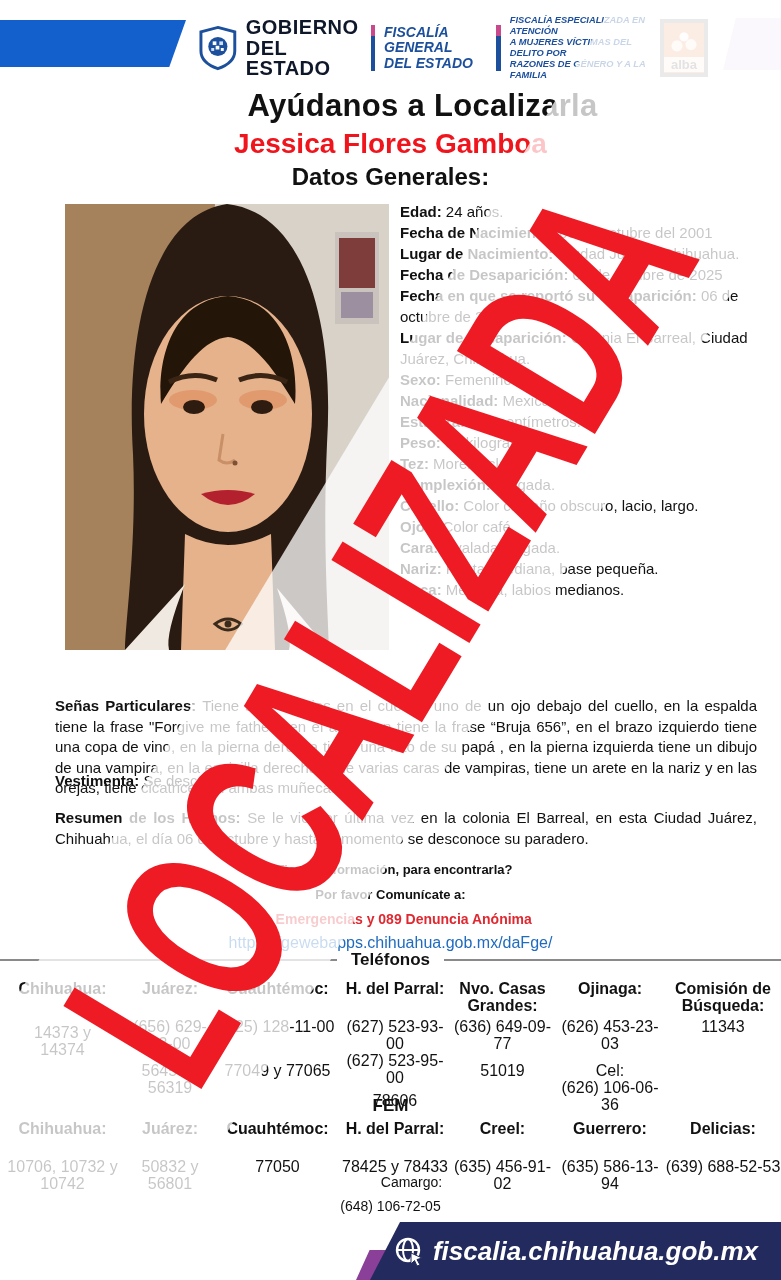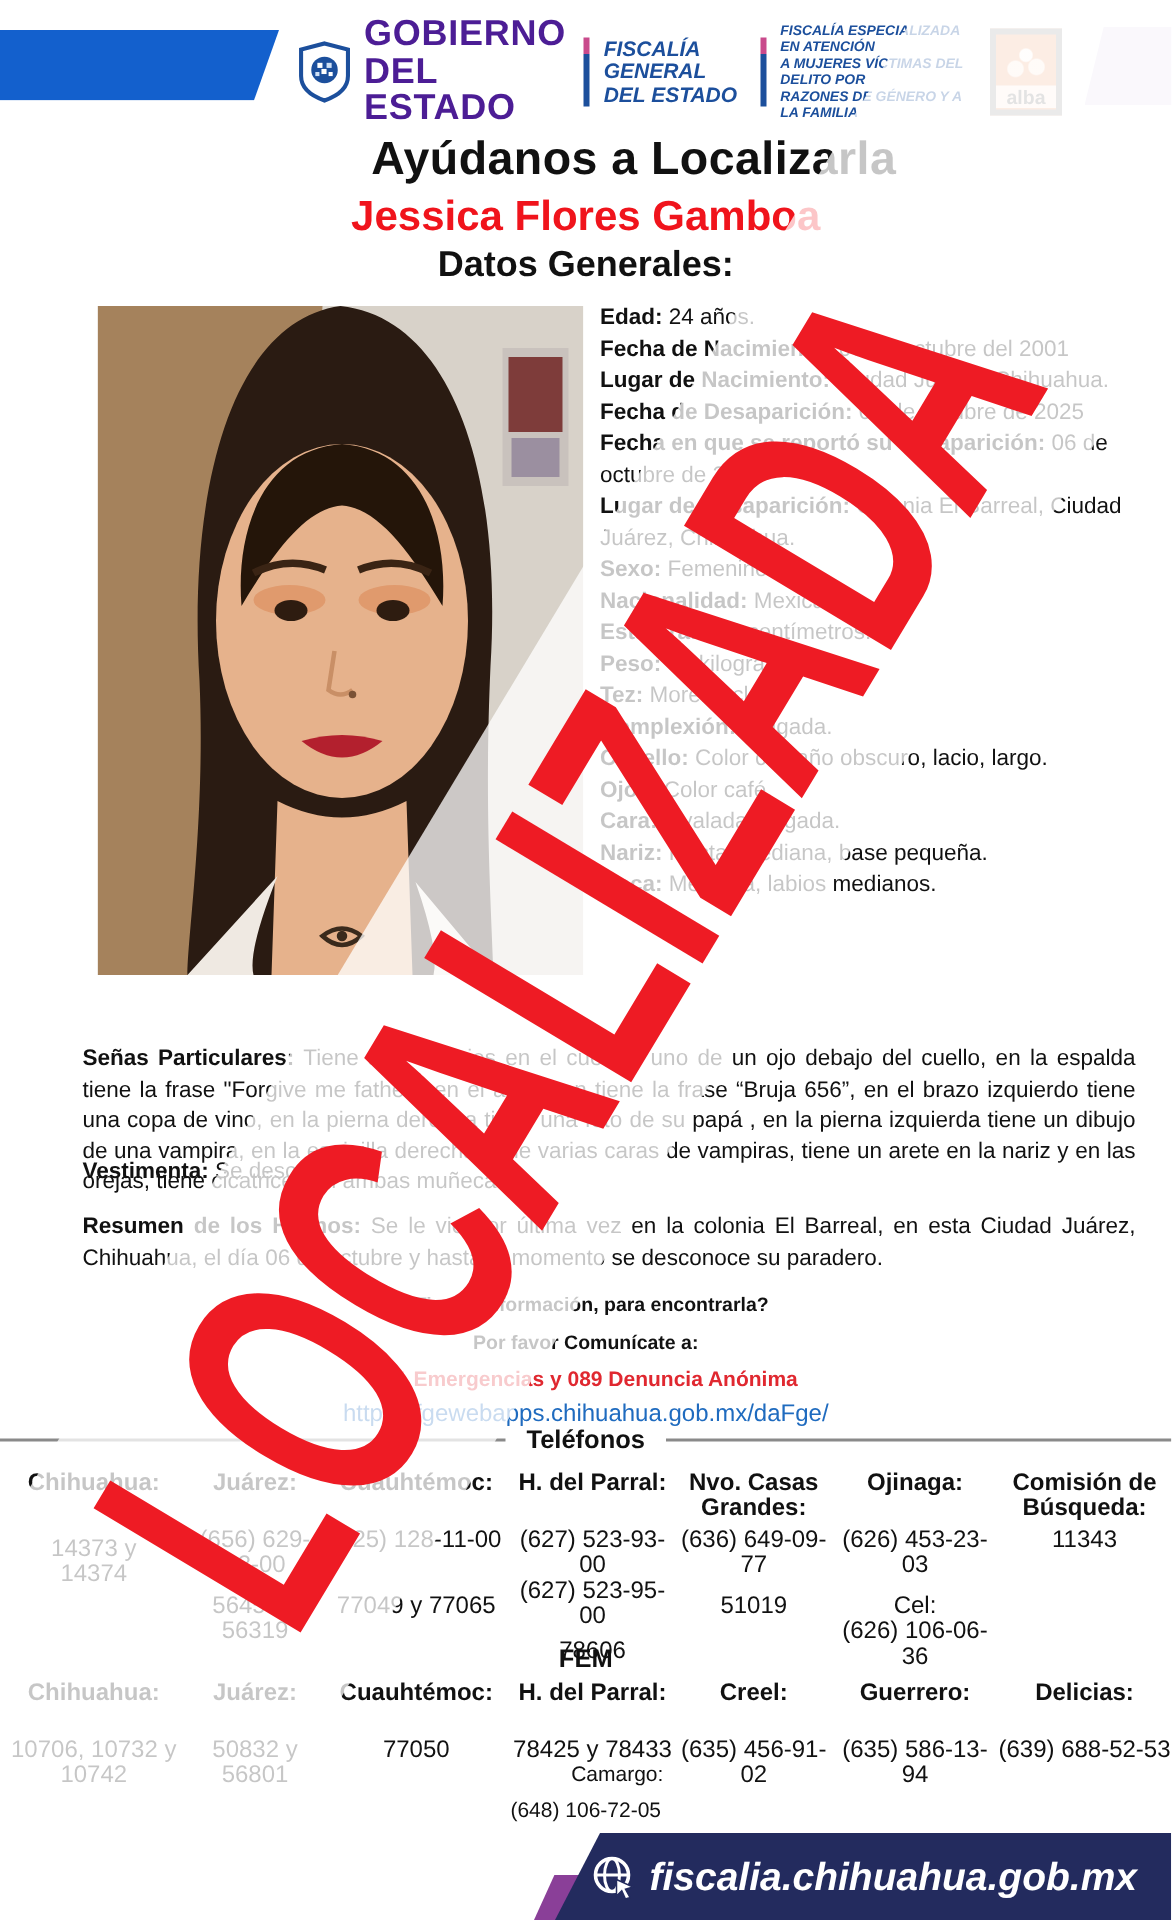--- a/index.html
+++ b/index.html
@@ -8,21 +8,21 @@
   .abs{position:absolute;}
 
   
   .topbar-left{left:0;top:20px;width:186px;height:47px;background:#1360cd;
     clip-path:polygon(0 0,100% 0,91% 100%,0 100%);}
   .topbar-right{right:0;top:18px;width:58px;height:52px;background:#e9e1f3;
     clip-path:polygon(22% 0,100% 0,100% 100%,0 100%);}
 
   
   .header{left:198px;top:12px;width:510px;height:72px;display:flex;align-items:center;}
-  .gob-text{color:#4c1d95;font-weight:bold;font-size:24px;line-height:1.02;letter-spacing:.5px;margin-left:8px;}
+  .gob-text{color:#0f172a;font-weight:bold;font-size:20px;line-height:1.02;letter-spacing:.5px;margin-left:8px;}
   .divbar{width:6px;height:46px;background:linear-gradient(#c94a8c 0 24%,#1c4f9c 24%);margin:0 9px 0 12px;}
   .fge-text{color:#1c4f9c;font-weight:bold;font-style:italic;font-size:14px;line-height:1.08;}
   .fem-lines{color:#1c4f9c;font-weight:bold;font-style:italic;font-size:9.3px;line-height:1.2;}
   .alba{width:40px;height:50px;border:4px solid #a7a7a7;background:#f2b38e;position:relative;margin-left:14px;flex:none;}
   .alba .fig{position:absolute;left:6px;top:6px;width:28px;height:26px;
     background:radial-gradient(circle at 50% 30%,rgba(255,255,255,.9) 0 4px,transparent 5px),
                radial-gradient(circle at 25% 65%,rgba(255,255,255,.75) 0 5px,transparent 6px),
                radial-gradient(circle at 75% 60%,rgba(255,255,255,.75) 0 5px,transparent 6px);}
   .alba .lbl{position:absolute;left:0;right:0;bottom:1px;text-align:center;
     font-weight:bold;font-size:13px;color:#8b8b8b;background:rgba(255,255,255,.78);line-height:15px;}

